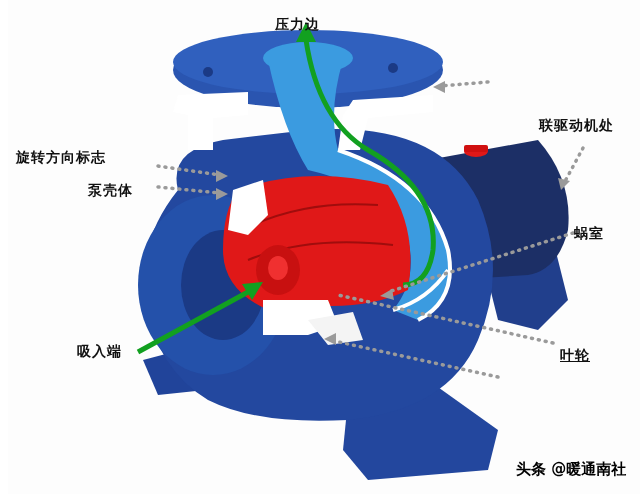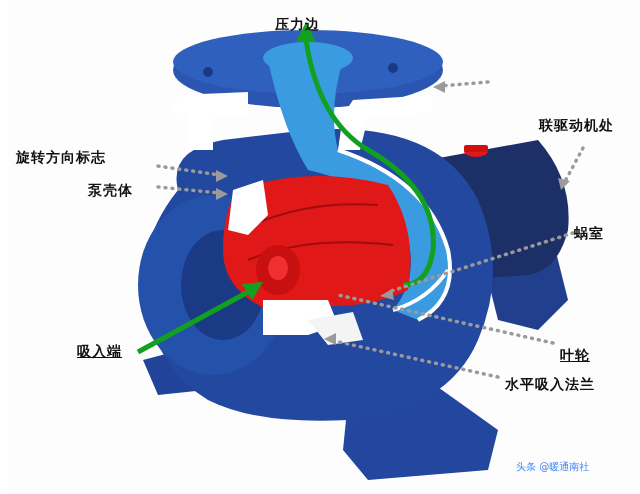--- a/index.html
+++ b/index.html
@@ -1,20 +1,20 @@
 <!DOCTYPE html>
 <html><head>
 <meta charset="utf-8">
 <style>
   html,body{margin:0;padding:0;background:#ffffff;}
   body{width:640px;height:494px;overflow:hidden;position:relative;font-family:"DejaVu Sans","Liberation Sans",sans-serif;}
   .stage{position:absolute;left:8px;top:0;width:640px;height:494px;background:#fdfdfd;}
   svg.art{position:absolute;left:0;top:0;}
   .label{position:absolute;font-size:14px;font-weight:bold;color:#111;white-space:nowrap;letter-spacing:1px;}
-  .watermark{position:absolute;font-size:10px;color:#3b82f6;white-space:nowrap;}
+  .watermark{position:absolute;font-size:15px;color:#000000;white-space:nowrap;font-weight:bold;}
 </style>
 </head>
 <body>
 
 <div class="stage">
 
   <svg class="art" width="640" height="494" viewBox="0 0 640 494">
 
     <g>
       <polygon points="135,360 230,335 245,385 150,395" fill="#21449a"></polygon>
@@ -90,18 +90,17 @@
       <polygon points="372,296 384,289 386,300"></polygon>
       <polygon points="316,339 328,333 328,345"></polygon>
     </g>
   </svg>
 
   <div class="label" style="left:267px;top:16px;">压力边</div>
   <div class="label" style="left:531px;top:117px;">联驱动机处</div>
   <div class="label" style="left:8px;top:149px;">旋转方向标志</div>
   <div class="label" style="left:80px;top:182px;text-align:right;">泵壳体</div>
   <div class="label" style="left:566px;top:225px;">蜗室</div>
-  <div class="label" style="left:69px;top:343px;text-decoration:underline;">吸入端</div>
+  <div class="label" style="left:69px;top:343px;">吸入端</div>
   <div class="label" style="left:552px;top:347px;text-decoration:underline;">叶轮</div>
-  <div class="label" style="left:497px;top:376px;">水平吸入法兰</div>
 
   <div class="watermark" style="left:508px;top:460px;">头条 @暖通南社</div>
 </div>
 
 </body></html>

